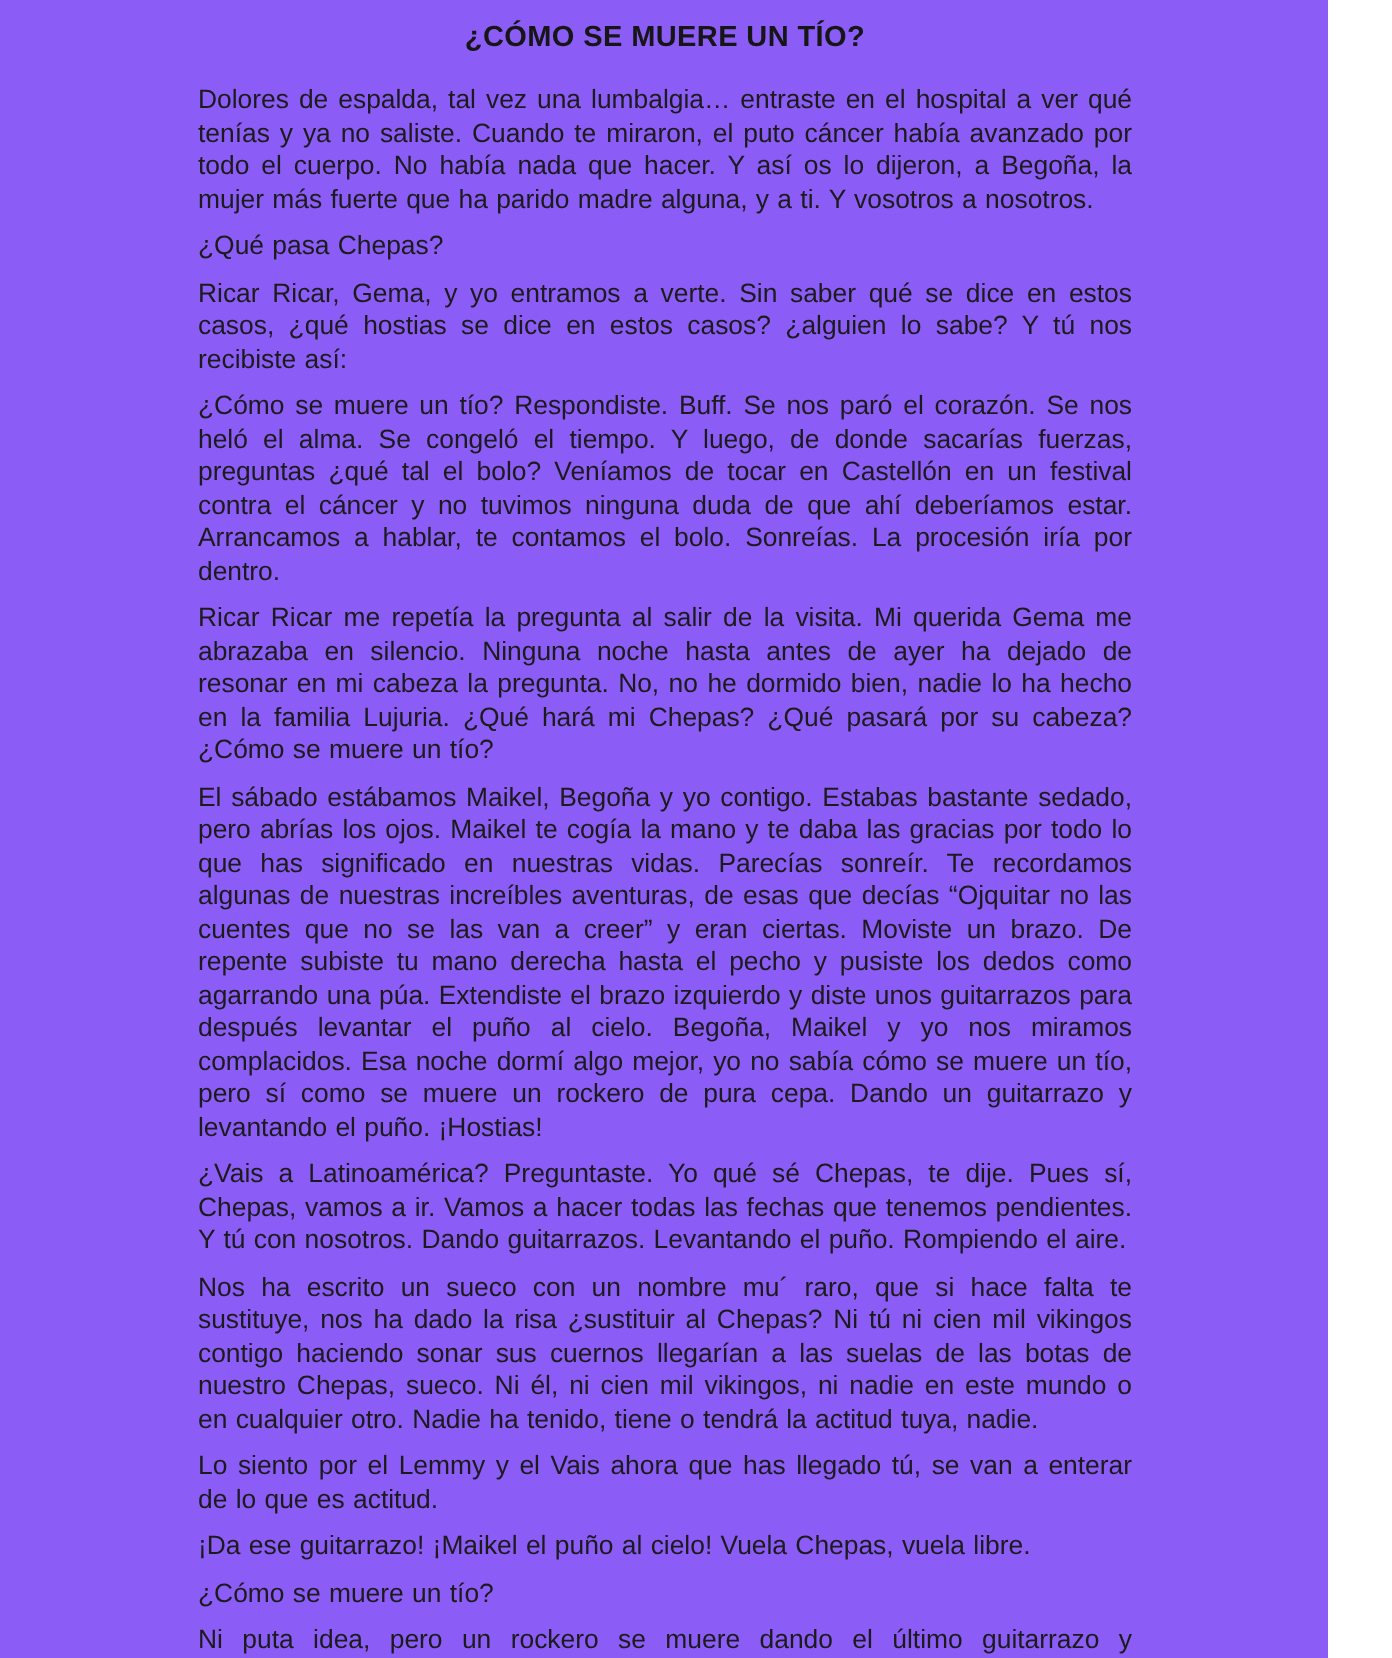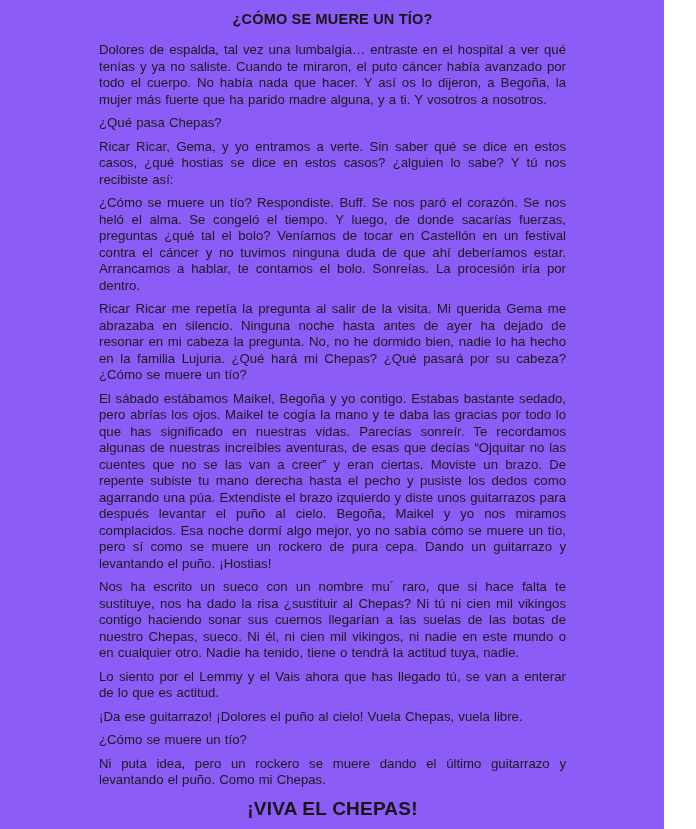--- a/index.html
+++ b/index.html
@@ -46,21 +46,22 @@
 <div class="page">
   <h1 class="doc-title">¿CÓMO SE MUERE UN TÍO?</h1>
 
   <div class="doc-body">
     <p class="doc-paragraph">Dolores de espalda, tal vez una lumbalgia… entraste en el hospital a ver qué tenías y ya no saliste. Cuando te miraron, el puto cáncer había avanzado por todo el cuerpo. No había nada que hacer. Y así os lo dijeron, a Begoña, la mujer más fuerte que ha parido madre alguna, y a ti. Y vosotros a nosotros.</p>
     <p class="doc-paragraph">¿Qué pasa Chepas?</p>
     <p class="doc-paragraph">Ricar Ricar, Gema, y yo entramos a verte. Sin saber qué se dice en estos casos, ¿qué hostias se dice en estos casos?  ¿alguien lo sabe? Y tú nos recibiste así:</p>
     <p class="doc-paragraph">¿Cómo se muere un tío? Respondiste. Buff. Se nos paró el corazón. Se nos heló el alma. Se congeló el tiempo. Y luego, de donde sacarías fuerzas, preguntas ¿qué tal el bolo? Veníamos de tocar en Castellón en un festival contra el cáncer y no tuvimos ninguna duda de que ahí deberíamos estar. Arrancamos a hablar, te contamos el bolo. Sonreías. La procesión iría por dentro.</p>
     <p class="doc-paragraph">Ricar Ricar me repetía la pregunta al salir de la visita. Mi querida Gema me abrazaba en silencio. Ninguna noche hasta antes de ayer ha dejado de resonar en mi cabeza la pregunta. No, no he dormido bien, nadie lo ha hecho en la familia Lujuria. ¿Qué hará mi Chepas? ¿Qué pasará por su cabeza? ¿Cómo se muere un tío?</p>
     <p class="doc-paragraph">El sábado estábamos Maikel, Begoña y yo contigo. Estabas bastante sedado, pero abrías los ojos. Maikel te cogía la mano y te daba las gracias por todo lo que has significado en nuestras vidas. Parecías sonreír. Te recordamos algunas de nuestras increíbles aventuras, de esas que decías “Ojquitar no las cuentes que no se las van a creer” y eran ciertas. Moviste un brazo. De repente subiste tu mano derecha hasta el pecho y pusiste los dedos como agarrando una púa. Extendiste el brazo izquierdo y diste unos guitarrazos para después levantar el puño al cielo. Begoña, Maikel y yo nos miramos complacidos. Esa noche dormí algo mejor, yo no sabía cómo se muere un tío, pero sí como se muere un rockero de pura cepa. Dando un guitarrazo y levantando el puño. ¡Hostias!</p>
+    <p class="doc-paragraph">¿Vais a Latinoamérica? Preguntaste. Yo qué sé Chepas, te dije. Pues sí, Chepas, vamos a ir. Vamos a hacer todas las fechas que tenemos pendientes. Y tú con nosotros. Dando guitarrazos. Levantando el puño. Rompiendo el aire.</p>
     <p class="doc-paragraph">Nos ha escrito un sueco con un nombre mu´ raro, que si hace falta te sustituye, nos ha dado la risa ¿sustituir al Chepas? Ni tú ni cien mil vikingos contigo haciendo sonar sus cuernos llegarían a las suelas de las botas de nuestro Chepas, sueco. Ni él, ni cien mil vikingos, ni nadie en este mundo o en cualquier otro. Nadie ha tenido, tiene o tendrá la actitud tuya, nadie.</p>
     <p class="doc-paragraph">Lo siento por el Lemmy y el Vais ahora que has llegado tú, se van a enterar de lo que es actitud.</p>
-    <p class="doc-paragraph">¡Da ese guitarrazo! ¡Dolores el puño al cielo! Vuela Chepas, vuela libre.</p>
+    <p class="doc-paragraph">¡Da ese guitarrazo! ¡Maikel el puño al cielo! Vuela Chepas, vuela libre.</p>
     <p class="doc-paragraph">¿Cómo se muere un tío?</p>
     <p class="doc-paragraph">Ni puta idea, pero un rockero se muere dando el último guitarrazo y levantando el puño. Como mi Chepas.</p>
   </div>
 
   <div class="doc-closing">¡VIVA EL CHEPAS!</div>
 </div>
 
 </body></html>

